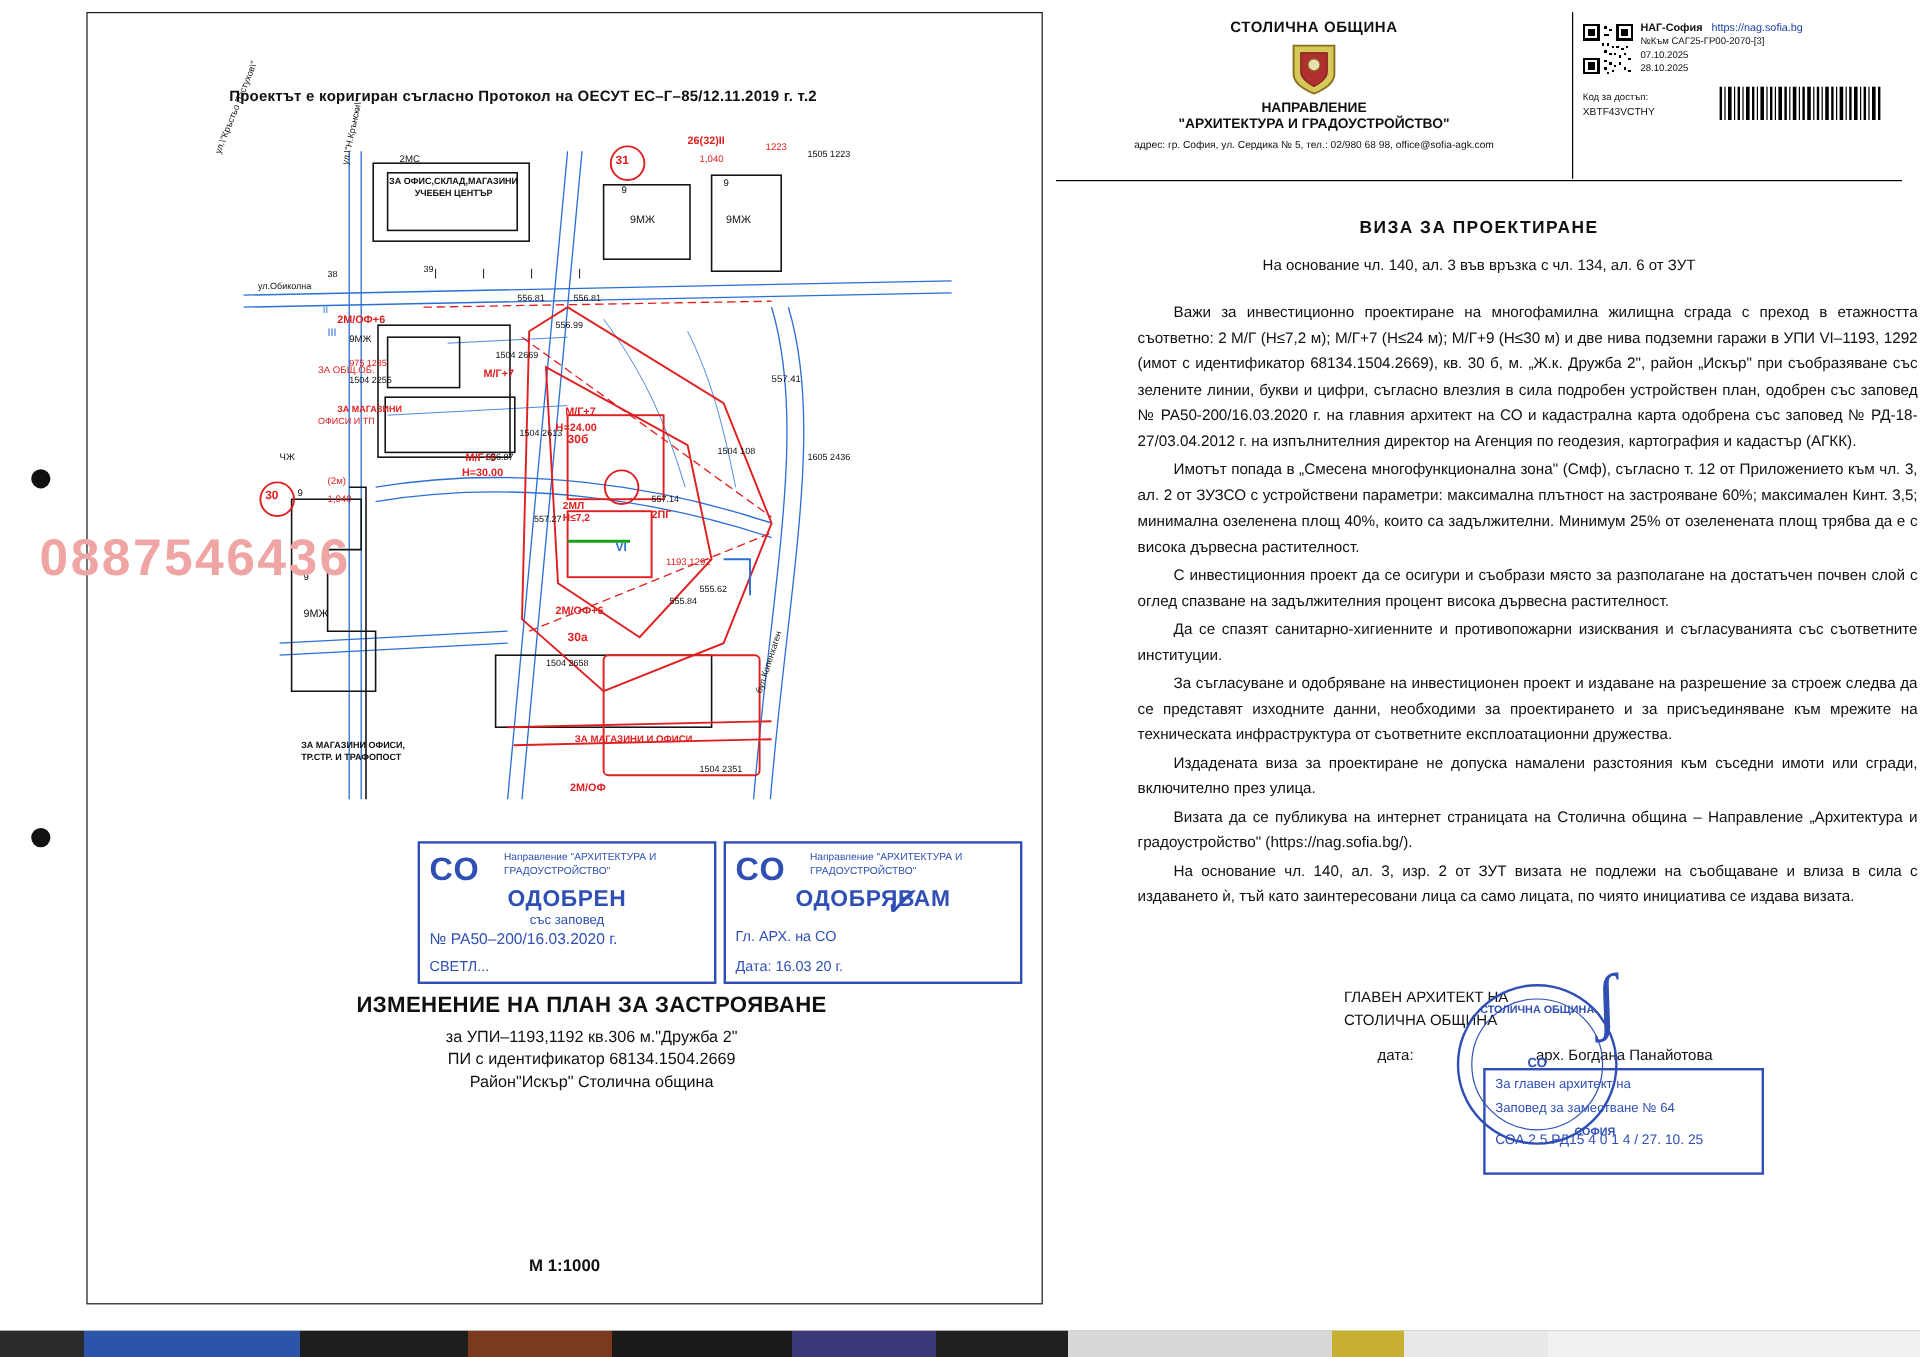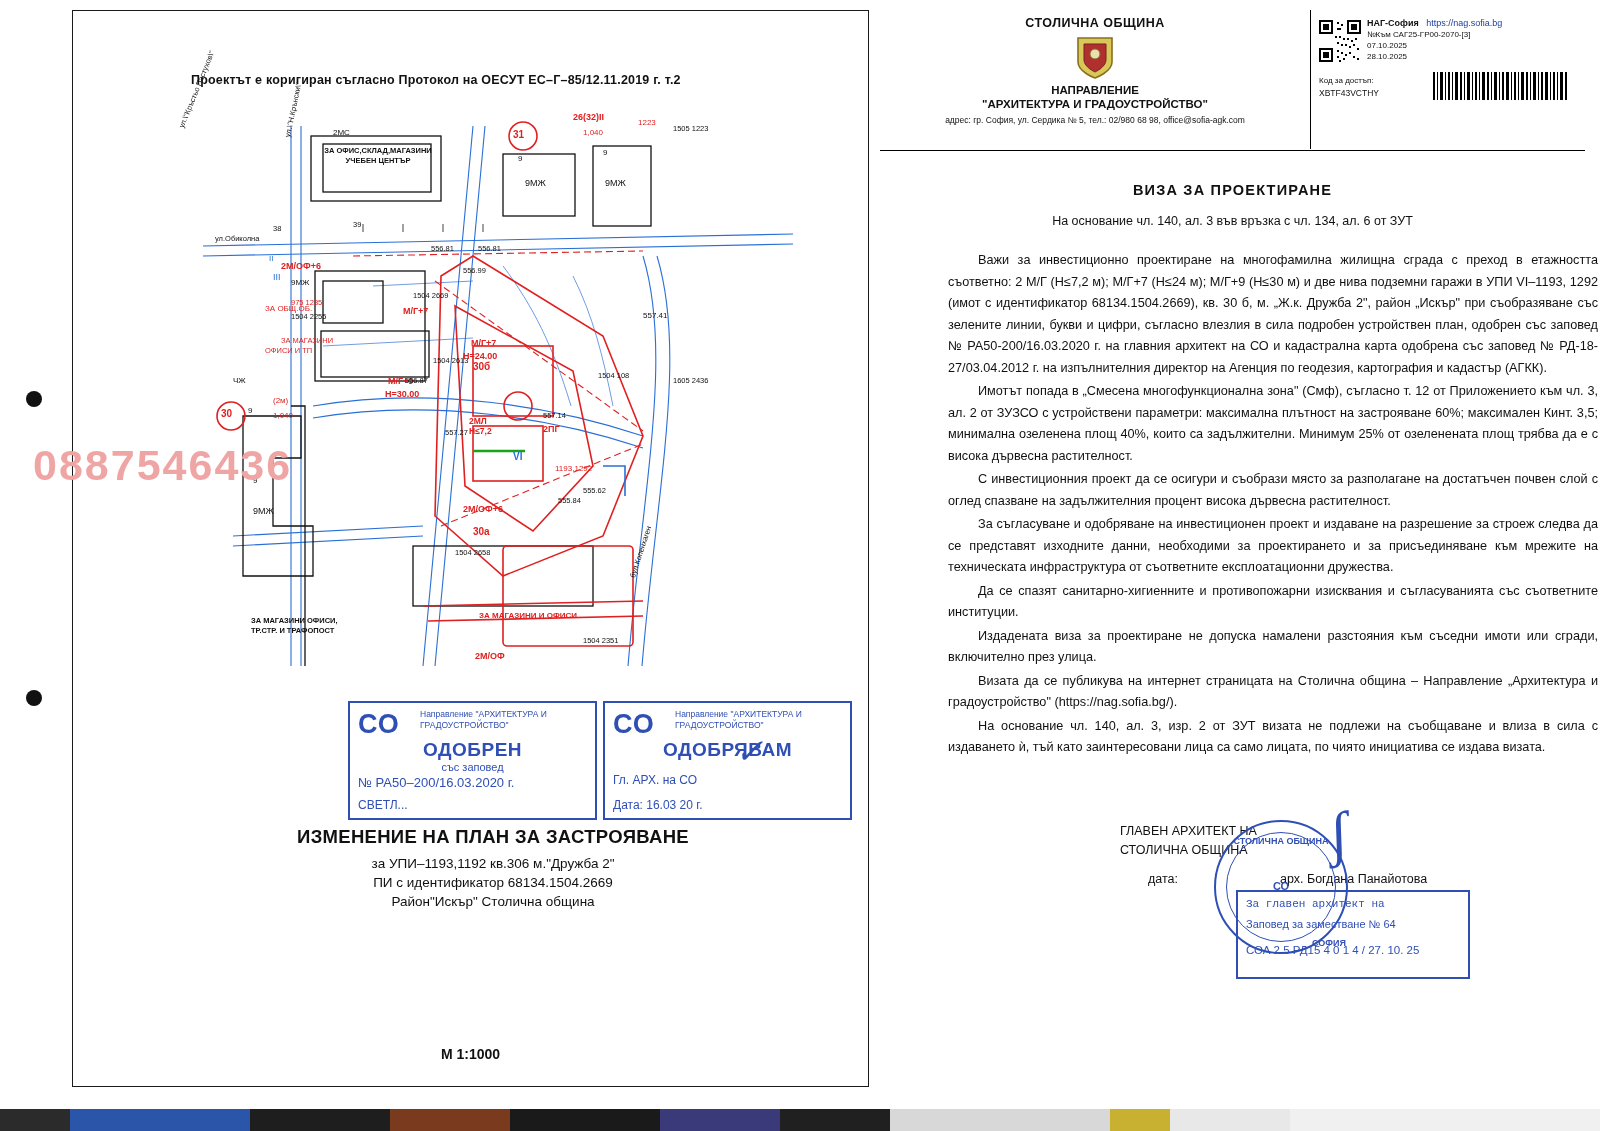--- a/index.html
+++ b/index.html
@@ -131,21 +131,21 @@
     position:absolute;left:0;top:58px;width:100%;text-align:center;font-size:11px;font-weight:bold;
   }
   .round-stamp .txt-bot{
     position:absolute;left:0;bottom:4px;width:100%;text-align:right;font-size:9px;font-weight:bold;
   }
   .rect-stamp{
     position:absolute;left:1236px;top:890px;width:230px;height:85px;
     border:2px solid #2f4fb5;color:#2f4fb5;font-size:11px;
   }
   .rect-stamp div{position:absolute;left:8px;}
-  .rs1{top:6px;font-family:Liberation Mono, monospace;}
+  .rs1{top:6px;}
   .rs2{top:26px;}
   .rs3{top:52px;font-size:11.5px;}
   .blue-sig{
     position:absolute;left:1330px;top:800px;color:#2f4fb5;font-size:60px;
     font-family:"Liberation Serif",serif;font-style:italic;transform:rotate(-12deg);
   }
 
   
   .scan-strip{position:absolute;left:0;bottom:0;width:1600px;height:22px;background:#1a1a1a;}
   .scan-strip .seg{position:absolute;top:0;height:22px;}
@@ -247,21 +247,21 @@
       <div style="position:absolute;left:340px;top:23px;font-size:10px;color:#e02020;font-weight:bold;">31</div>
       <div style="position:absolute;left:465px;top:12px;font-size:8px;color:#e02020;">1223</div>
       <div style="position:absolute;left:500px;top:18px;font-size:7.5px;color:#111;">1505 1223</div>
 
       <div style="position:absolute;left:108px;top:155px;font-size:9px;color:#e02020;font-weight:bold;">2М/ОФ+6</div>
       <div style="position:absolute;left:118px;top:172px;font-size:8px;color:#111;">9МЖ</div>
       <div style="position:absolute;left:100px;top:166px;font-size:9px;color:#2a6fd6;">III</div>
       <div style="position:absolute;left:118px;top:192px;font-size:7.5px;color:#e02020;">975 1235</div>
       <div style="position:absolute;left:118px;top:206px;font-size:7.5px;color:#111;">1504 2255</div>
       <div style="position:absolute;left:92px;top:198px;font-size:8px;color:#e02020;">ЗА ОБЩ.ОБ.</div>
-      <div style="position:absolute;left:92px;top:230px;font-size:7.5px;color:#e02020;font-weight:normal;padding-left:16px;">ЗА МАГАЗИНИ</div>
+      <div style="position:absolute;left:92px;top:230px;font-size:7.5px;color:#e02020;font-weight:bold;padding-left:16px;">ЗА МАГАЗИНИ</div>
       <div style="position:absolute;left:92px;top:240px;font-size:7.5px;color:#e02020;">ОФИСИ И ТП</div>
       <div style="position:absolute;left:96px;top:148px;font-size:8px;color:#2a6fd6;">II</div>
 
       <div style="position:absolute;left:48px;top:302px;font-size:10px;color:#e02020;font-weight:bold;">30</div>
       <div style="position:absolute;left:100px;top:290px;font-size:8px;color:#e02020;">(2м)</div>
       <div style="position:absolute;left:100px;top:305px;font-size:8px;color:#e02020;">1,040</div>
       <div style="position:absolute;left:60px;top:270px;font-size:8px;color:#111;">ЧЖ</div>
       <div style="position:absolute;left:75px;top:300px;font-size:8px;color:#111;">9</div>
       <div style="position:absolute;left:80px;top:370px;font-size:8px;color:#111;">9</div>
       <div style="position:absolute;left:80px;top:400px;font-size:9px;color:#111;">9МЖ</div>
@@ -437,22 +437,22 @@
       </div>
     </div>
 
     <div class="doc-title">ВИЗА ЗА ПРОЕКТИРАНЕ</div>
     <div class="doc-sub">На основание чл. 140, ал. 3 във връзка с чл. 134, ал. 6 от ЗУТ</div>
 
     <div class="body-text">
       <p>Важи за инвестиционно проектиране на многофамилна жилищна сграда с преход в етажността съответно: 2 М/Г (Н≤7,2 м); М/Г+7 (Н≤24 м); М/Г+9 (Н≤30 м) и две нива подземни гаражи в УПИ VI–1193, 1292 (имот с идентификатор 68134.1504.2669), кв. 30 б, м. „Ж.к. Дружба 2", район „Искър" при съобразяване със зелените линии, букви и цифри, съгласно влезлия в сила подробен устройствен план, одобрен със заповед № РА50-200/16.03.2020 г. на главния архитект на СО и кадастрална карта одобрена със заповед № РД-18-27/03.04.2012 г. на изпълнителния директор на Агенция по геодезия, картография и кадастър (АГКК).</p>
       <p>Имотът попада в „Смесена многофункционална зона" (Смф), съгласно т. 12 от Приложението към чл. 3, ал. 2 от ЗУЗСО с устройствени параметри: максимална плътност на застрояване 60%; максимален Кинт. 3,5; минимална озеленена площ 40%, които са задължителни. Минимум 25% от озеленената площ трябва да е с висока дървесна растителност.</p>
       <p>С инвестиционния проект да се осигури и съобрази място за разполагане на достатъчен почвен слой с оглед спазване на задължителния процент висока дървесна растителност.</p>
+      <p>Да се спазят санитарно-хигиенните и противопожарни изисквания и съгласуванията със съответните институции.</p>
       <p>За съгласуване и одобряване на инвестиционен проект и издаване на разрешение за строеж следва да се представят изходните данни, необходими за проектирането и за присъединяване към мрежите на техническата инфраструктура от съответните експлоатационни дружества.</p>
-      <p>Да се спазят санитарно-хигиенните и противопожарни изисквания и съгласуванията със съответните институции.</p>
       <p>Издадената виза за проектиране не допуска намалени разстояния към съседни имоти или сгради, включително през улица.</p>
       <p>Визата да се публикува на интернет страницата на Столична община – Направление „Архитектура и градоустройство" (https://nag.sofia.bg/).</p>
       <p>На основание чл. 140, ал. 3, изр. 2 от ЗУТ визата не подлежи на съобщаване и влиза в сила с издаването ѝ, тъй като заинтересовани лица са само лицата, по чиято инициатива се издава визата.</p>
     </div>
 
     <div class="sig-block">
       <div>ГЛАВЕН АРХИТЕКТ НА</div>
       <div>СТОЛИЧНА ОБЩИНА</div>
     </div>
     <div class="sig-date">дата:</div>

